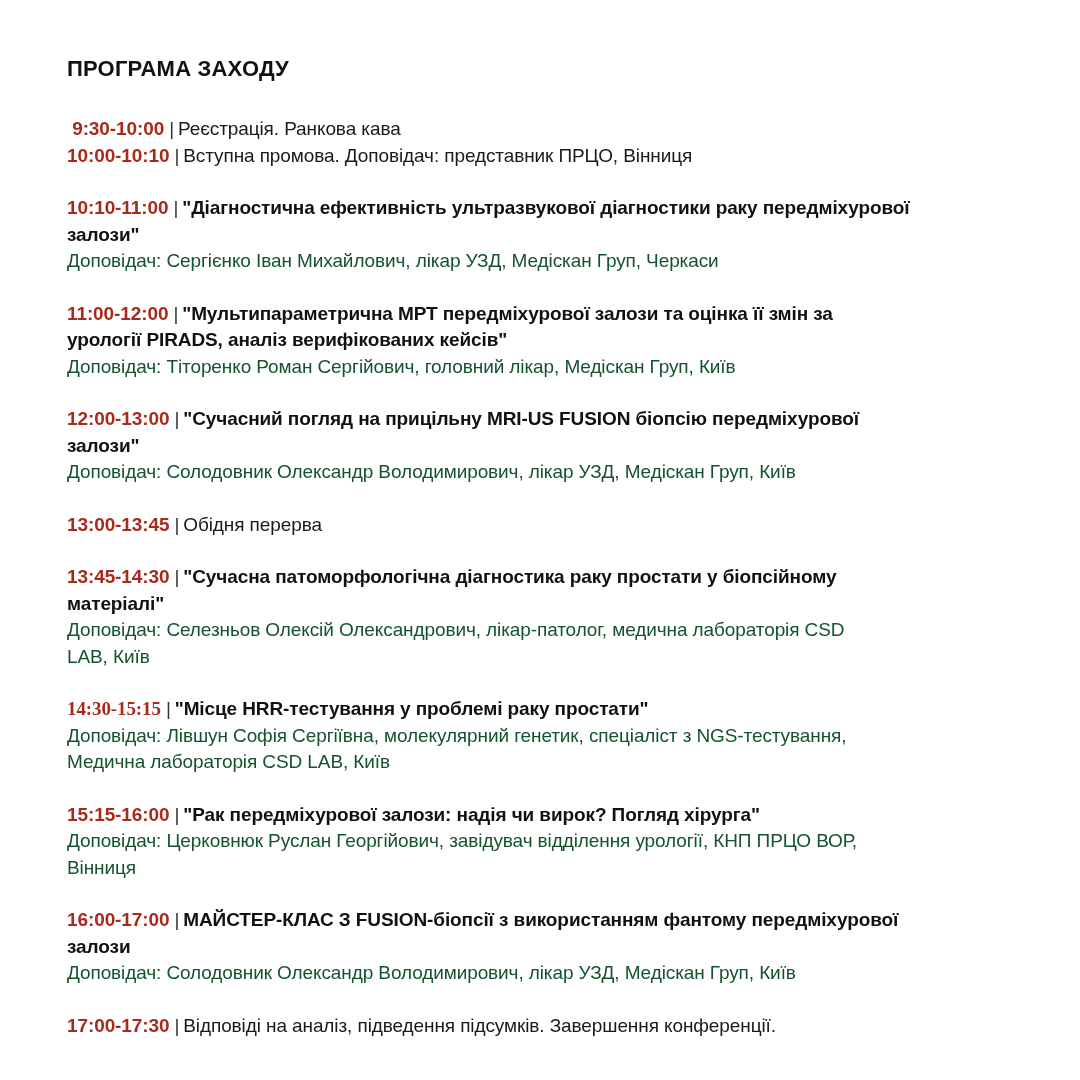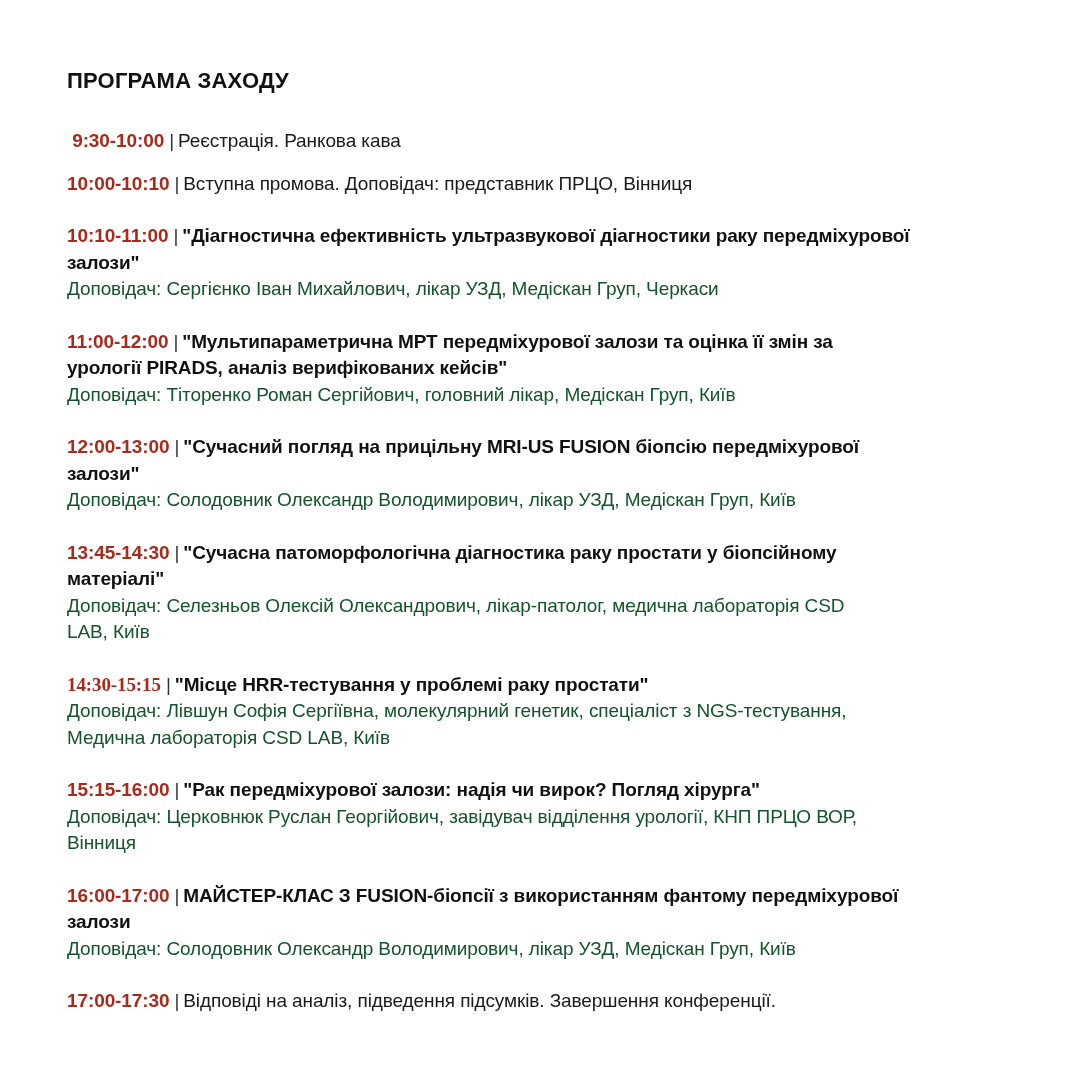--- a/index.html
+++ b/index.html
@@ -1,21 +1,21 @@
 <!DOCTYPE html>
 <html><head>
 <meta charset="utf-8">
 <style>
   html, body { margin: 0; padding: 0; background: #ffffff; }
   body { width: 1080px; height: 1080px; position: relative; overflow: hidden;
          font-family: "Liberation Sans", sans-serif; color: #1a1a1a; }
   .page { position: absolute; left: 67px; top: 54px; width: 980px; }
-  .title { font-weight: bold; font-size: 22px; letter-spacing: 0.2px; color: #111; margin: 12px 0 32px 0; line-height: 30px; }
+  .title { font-weight: bold; font-size: 22px; letter-spacing: 0.2px; color: #111; margin: 0 0 32px 0; line-height: 30px; }
   .block { margin-bottom: 26px; }
-  .block.tight { margin-bottom: 16px; }
+  .block.tight { margin-bottom: 0; }
   .line { font-size: 19px; line-height: 26.5px; white-space: nowrap; letter-spacing: -0.1px; }
   .time { color: #a82a1c; font-weight: bold; }
   .sep { color: #333; font-weight: normal; margin: 0 4px 0 5px; }
   .b { font-weight: bold; color: #111; }
   .speaker { color: #14532d; }
 </style>
 </head>
 <body>
 
 <div class="page">
@@ -36,20 +36,23 @@
         <div class="line"><span class="time" style="white-space: pre;">11:00-12:00</span><span class="sep">|</span><span class="b">"Мультипараметрична МРТ передміхурової залози та оцінка її змін за</span></div>
         <div class="line"><span class="b">урології PIRADS, аналіз верифікованих кейсів"</span></div>
         <div class="line speaker">Доповідач: Тіторенко Роман Сергійович, головний лікар, Медіскан Груп, Київ</div>
       </div>
       <div class="block">
         <div class="line"><span class="time" style="white-space: pre;">12:00-13:00</span><span class="sep">|</span><span class="b">"Сучасний погляд на прицільну MRI-US FUSION біопсію передміхурової</span></div>
         <div class="line"><span class="b">залози"</span></div>
         <div class="line speaker">Доповідач: Солодовник Олександр Володимирович, лікар УЗД, Медіскан Груп, Київ</div>
       </div>
       <div class="block">
+        <div class="line"><span class="time" style="white-space: pre;">13:00-13:45</span><span class="sep">|</span><span>Обідня перерва</span></div>
+      </div>
+      <div class="block">
         <div class="line"><span class="time" style="white-space: pre;">13:45-14:30</span><span class="sep">|</span><span class="b">"Сучасна патоморфологічна діагностика раку простати у біопсійному</span></div>
         <div class="line"><span class="b">матеріалі"</span></div>
         <div class="line speaker">Доповідач: Селезньов Олексій Олександрович, лікар-патолог, медична лабораторія CSD</div>
         <div class="line speaker">LAB, Київ</div>
       </div>
       <div class="block">
         <div class="line"><span class="time" style="white-space: pre; font-family: Liberation Serif, serif;">14:30-15:15</span><span class="sep">|</span><span class="b">"Місце HRR-тестування у проблемі раку простати"</span></div>
         <div class="line speaker">Доповідач: Лівшун Софія Сергіївна, молекулярний генетик, спеціаліст з NGS-тестування,</div>
         <div class="line speaker">Медична лабораторія CSD LAB, Київ</div>
       </div>

